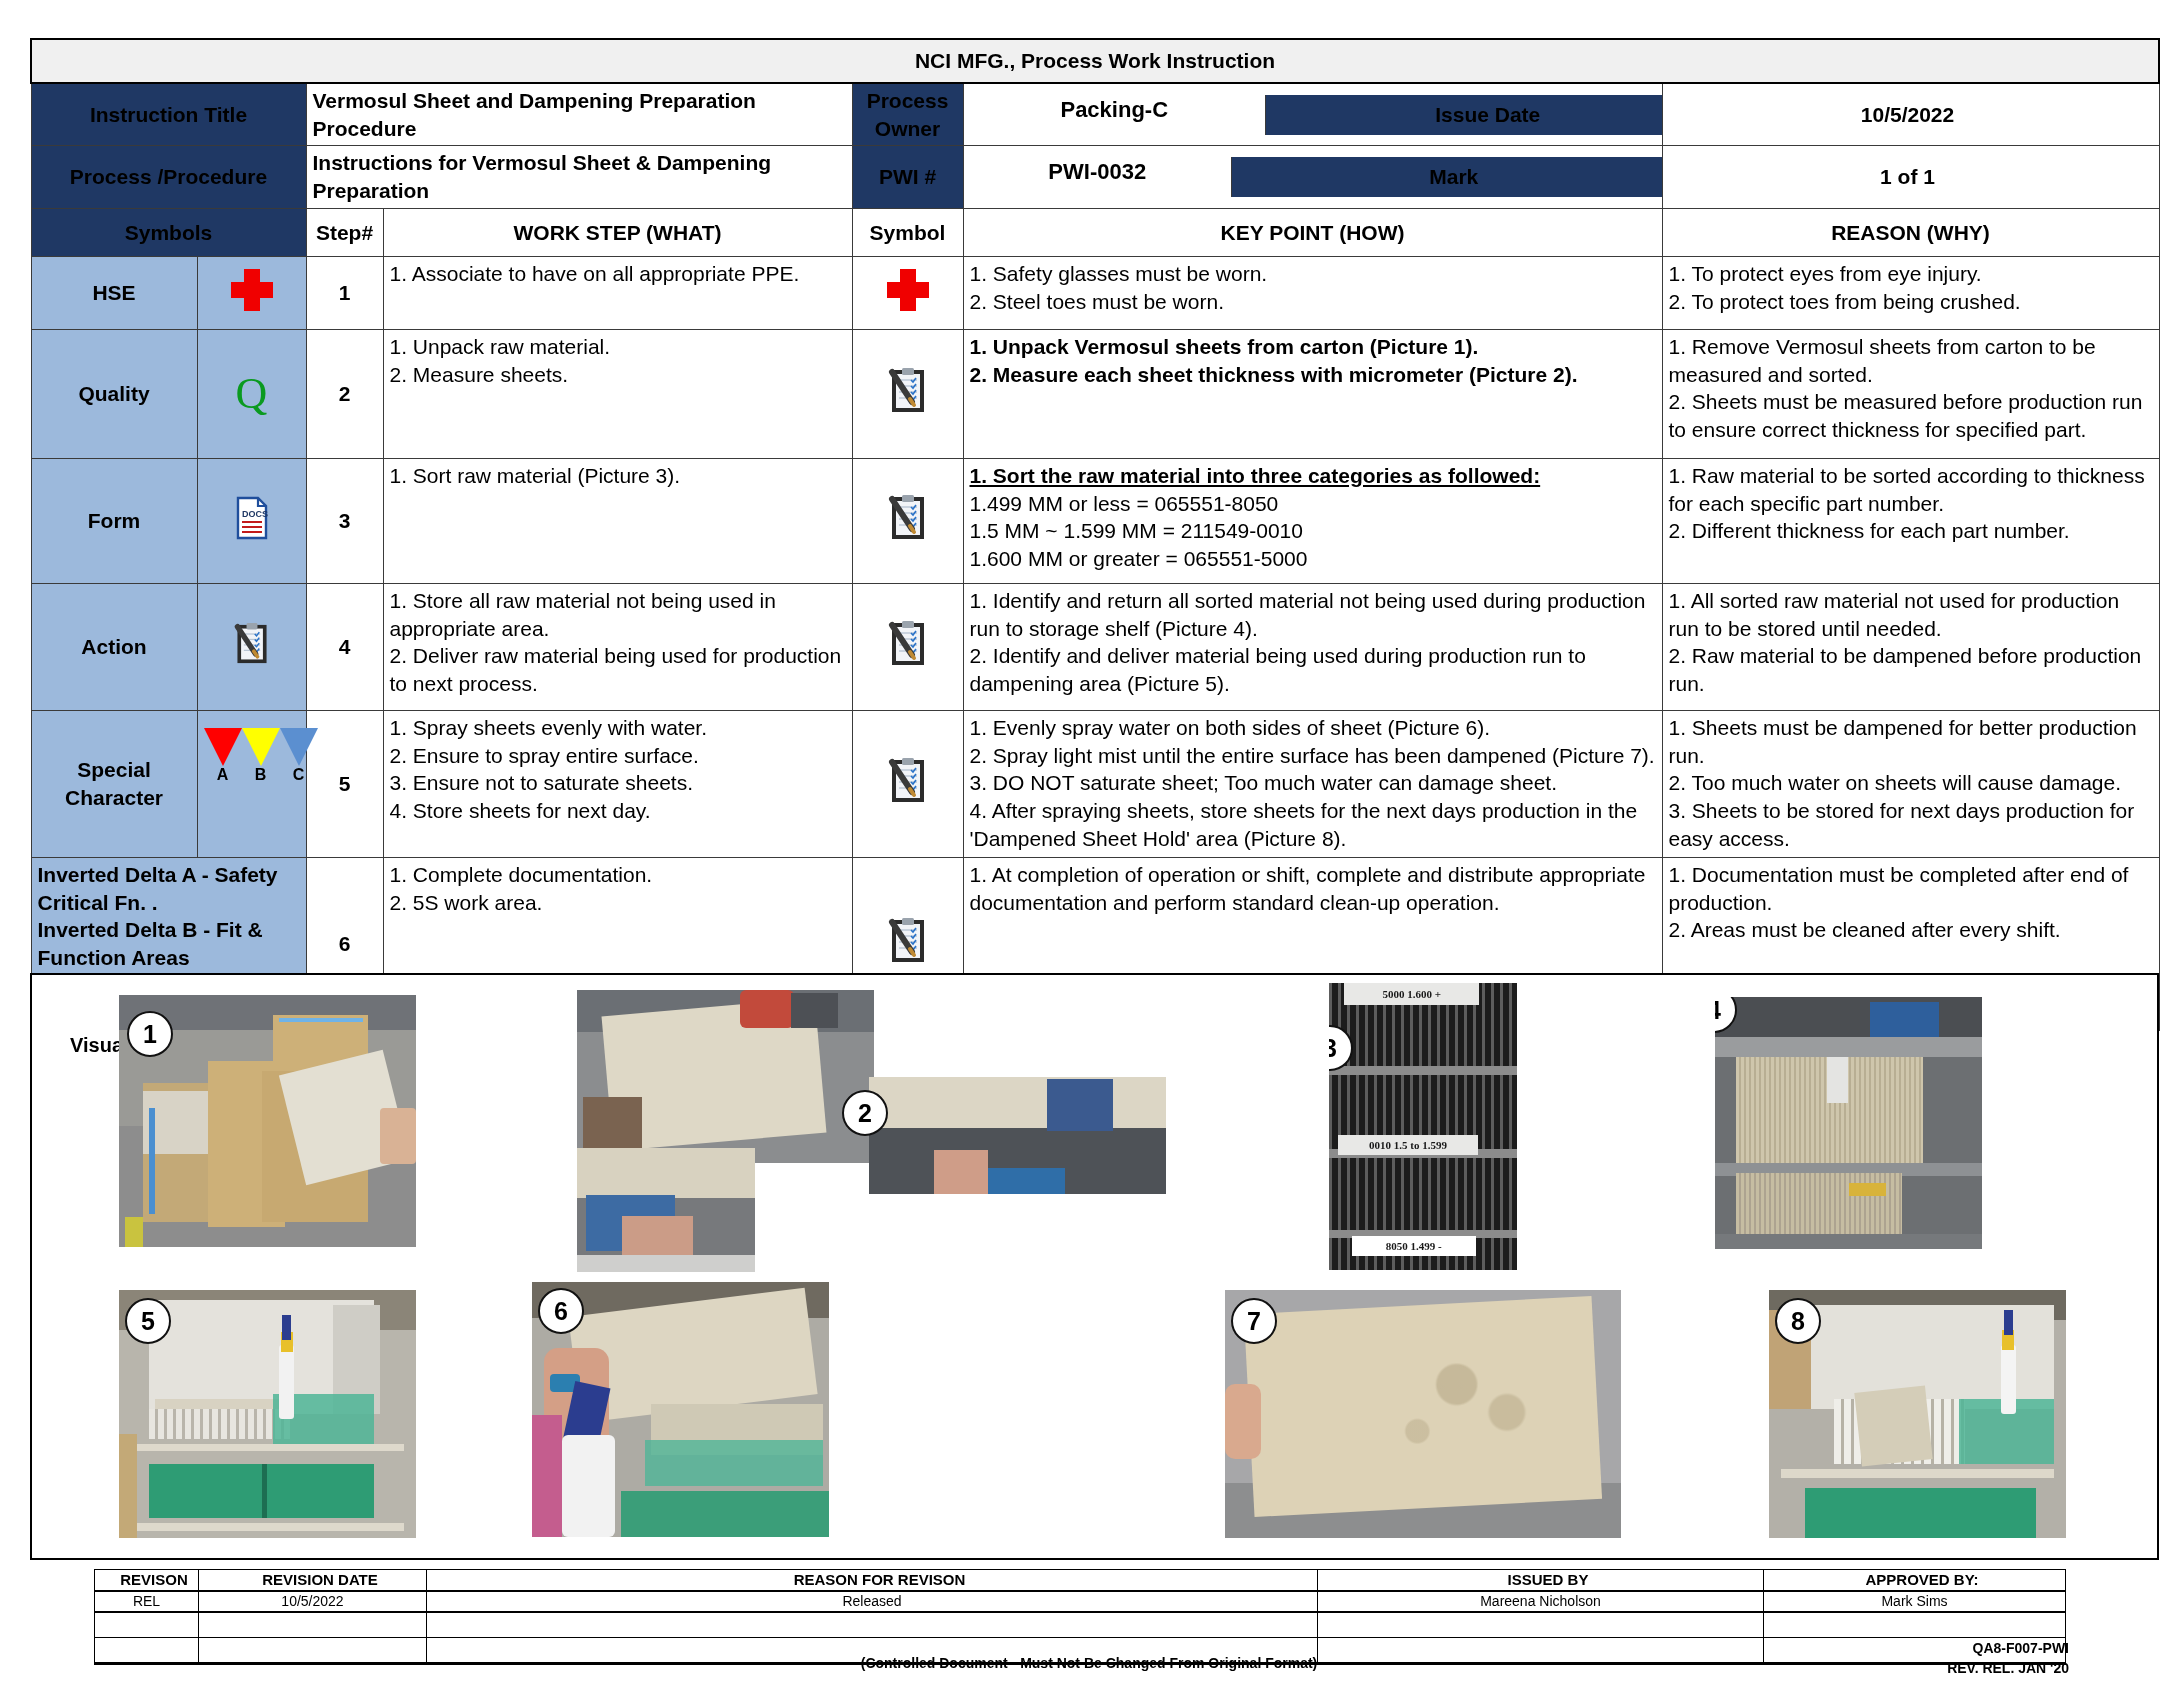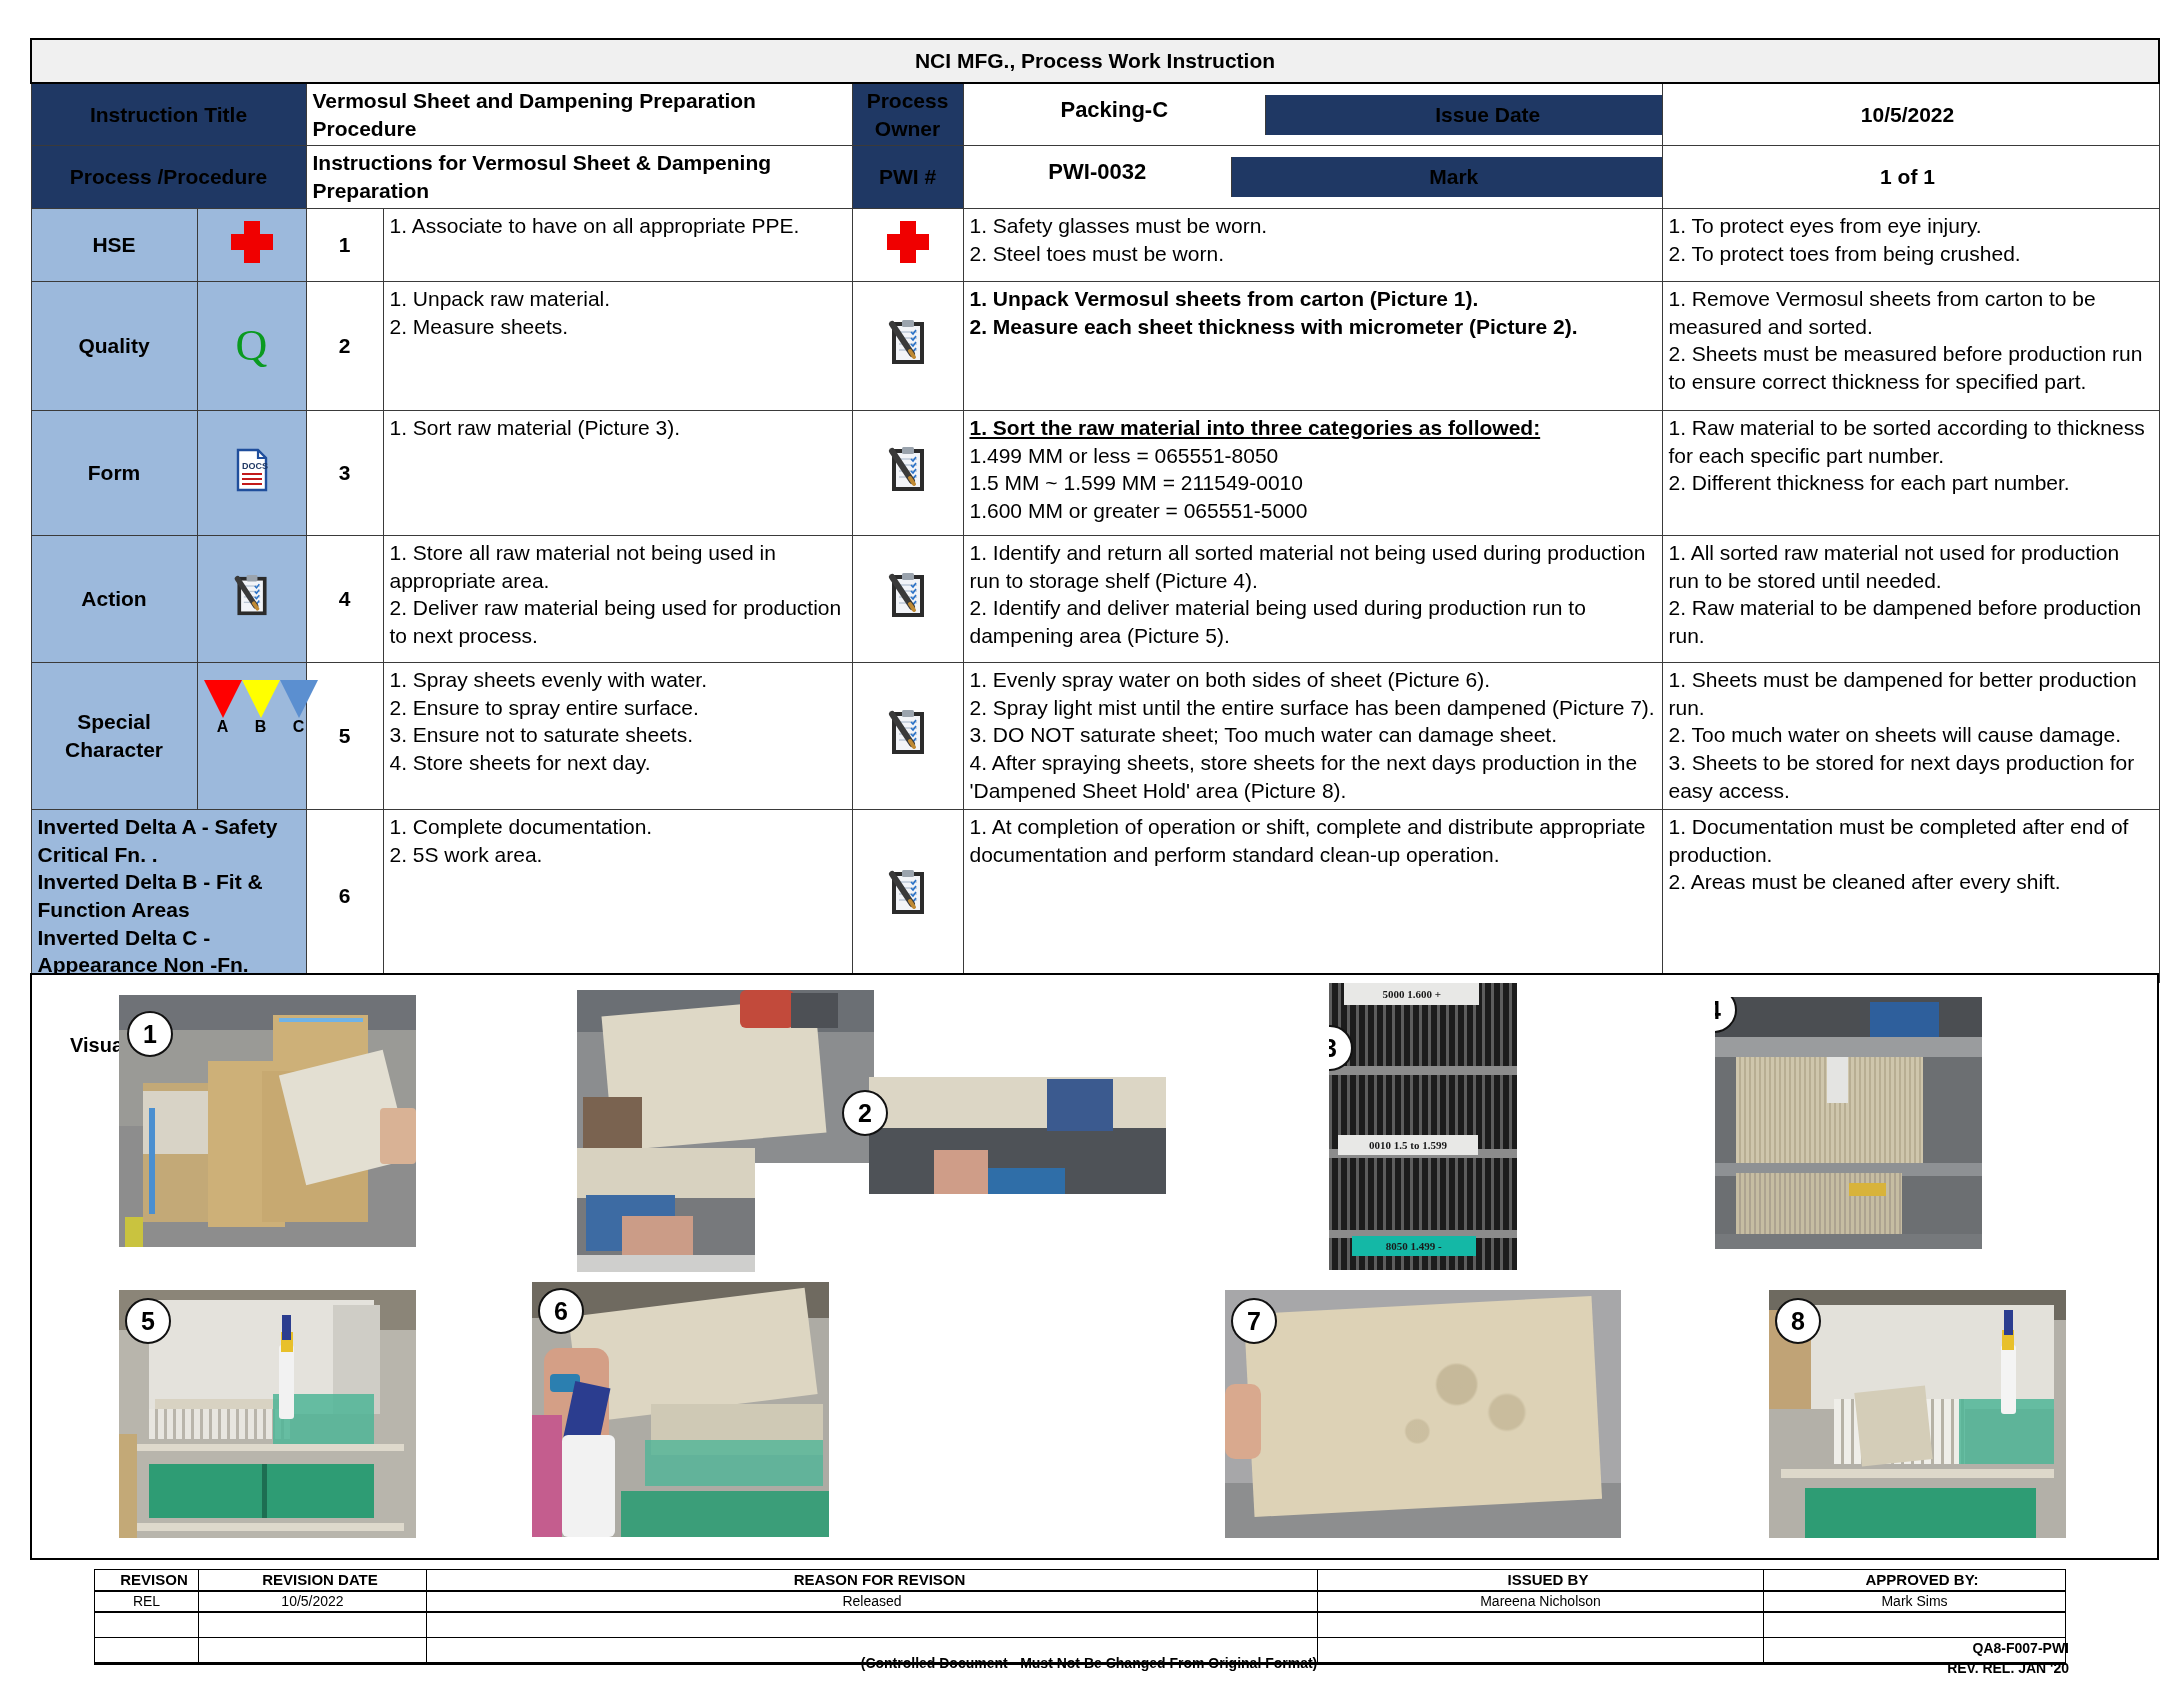--- a/index.html
+++ b/index.html
@@ -240,20 +240,28 @@
                 <tr>
             <td style="border:none;border-right:1.5px solid #3a3a3a;text-align:center;font-weight:bold;font-size:22px;width:268px;padding:0">PWI-0032</td>
             <td class="lbl" style="border:none;width:444px;padding:6px">Mark</td>
           </tr>
         </tbody>
             </table>
       </td>
       <td class="val ctr">1 of 1</td>
     </tr>
 
+    <tr>
+      <td class="lbl" colspan="2" style="height:48px">Symbols</td>
+      <td class="colhead">Step#</td>
+      <td class="colhead">WORK STEP (WHAT)</td>
+      <td class="colhead">Symbol</td>
+      <td class="colhead">KEY POINT (HOW)</td>
+      <td class="colhead">REASON (WHY)</td>
+    </tr>
 
     <tr style="height:73px">
       <td class="symname">HSE</td>
       <td class="symicon"><span class="cross"></span></td>
       <td class="stepnum">1</td>
       <td class="txtcell">
         <div>1. Associate to have on all appropriate PPE.</div>
       </td>
       <td class="symcell"><span class="cross"></span></td>
       <td class="txtcell">
@@ -563,21 +571,21 @@
     <div class="badge" style="left:810px; top:115px;">2</div>
 
     <div class="photo" style="left:1297px; top:8px; width:188px; height:287px; background:#2d2d2d;">
       <div class="lyr" style="left:0;top:0;width:100%;height:100%;
            background:repeating-linear-gradient(90deg,#5d5d5d 0px,#5d5d5d 3px,#1c1c1c 3px,#1c1c1c 9px);"></div>
       <div class="lyr" style="left:0;top:29%;width:100%;height:3%;background:#8c8c8c;"></div>
       <div class="lyr" style="left:0;top:58%;width:100%;height:3%;background:#8c8c8c;"></div>
       <div class="lyr" style="left:0;top:86%;width:100%;height:3%;background:#8c8c8c;"></div>
       <div class="lyr" style="left:8%;top:0;width:72%;height:7.5%;background:#e8e8e6;color:#1a1a1a;font-size:11px;font-weight:bold;display:flex;align-items:center;justify-content:center;font-family:'Liberation Serif',serif;">5000  1.600 +</div>
       <div class="lyr" style="left:5%;top:53%;width:74%;height:7%;background:#e8e8e6;color:#1a1a1a;font-size:11px;font-weight:bold;display:flex;align-items:center;justify-content:center;font-family:'Liberation Serif',serif;">0010 1.5 to 1.599</div>
-      <div class="lyr" style="left:12%;top:88%;width:66%;height:7%;background:#14b8a6;color:#1a1a1a;font-size:11px;font-weight:bold;display:flex;align-items:center;justify-content:center;font-family:'Liberation Serif',serif;">8050  1.499 -</div>
+      <div class="lyr" style="left:12%;top:88%;width:66%;height:7%;background:#ffffff;color:#1a1a1a;font-size:11px;font-weight:bold;display:flex;align-items:center;justify-content:center;font-family:'Liberation Serif',serif;">8050  1.499 -</div>
       <div class="badge" style="left:-22px; top:42px;">3</div>
     </div>
 
     <div class="photo" style="left:1683px; top:22px; width:267px; height:252px; background:#6c6f72;">
       <div class="lyr" style="left:0;top:0;width:100%;height:18%;background:#4b4e52;"></div>
       <div class="lyr" style="left:58%;top:2%;width:26%;height:16%;background:#2e5f9c;"></div>
       <div class="lyr" style="left:0;top:16%;width:100%;height:8%;background:#9a9c9e;"></div>
       <div class="lyr" style="left:8%;top:24%;width:70%;height:42%;background:#d7cfb9;
            background-image:repeating-linear-gradient(90deg,#cfc6ac 0 3px,#b8ae93 3px 5px);"></div>
       <div class="lyr" style="left:42%;top:24%;width:8%;height:18%;background:#e4e4e2;"></div>

